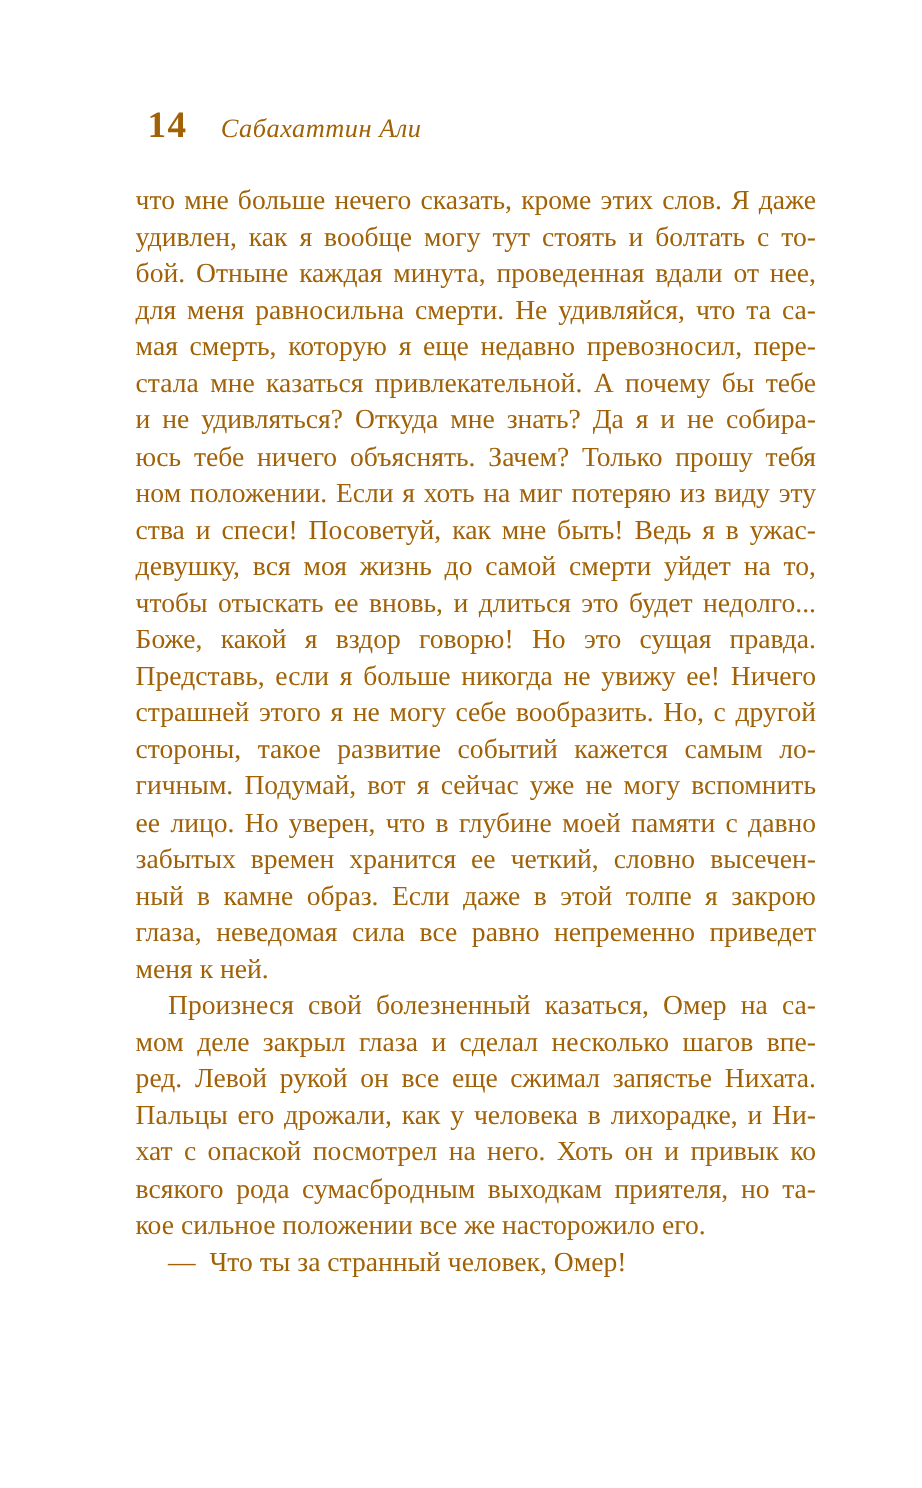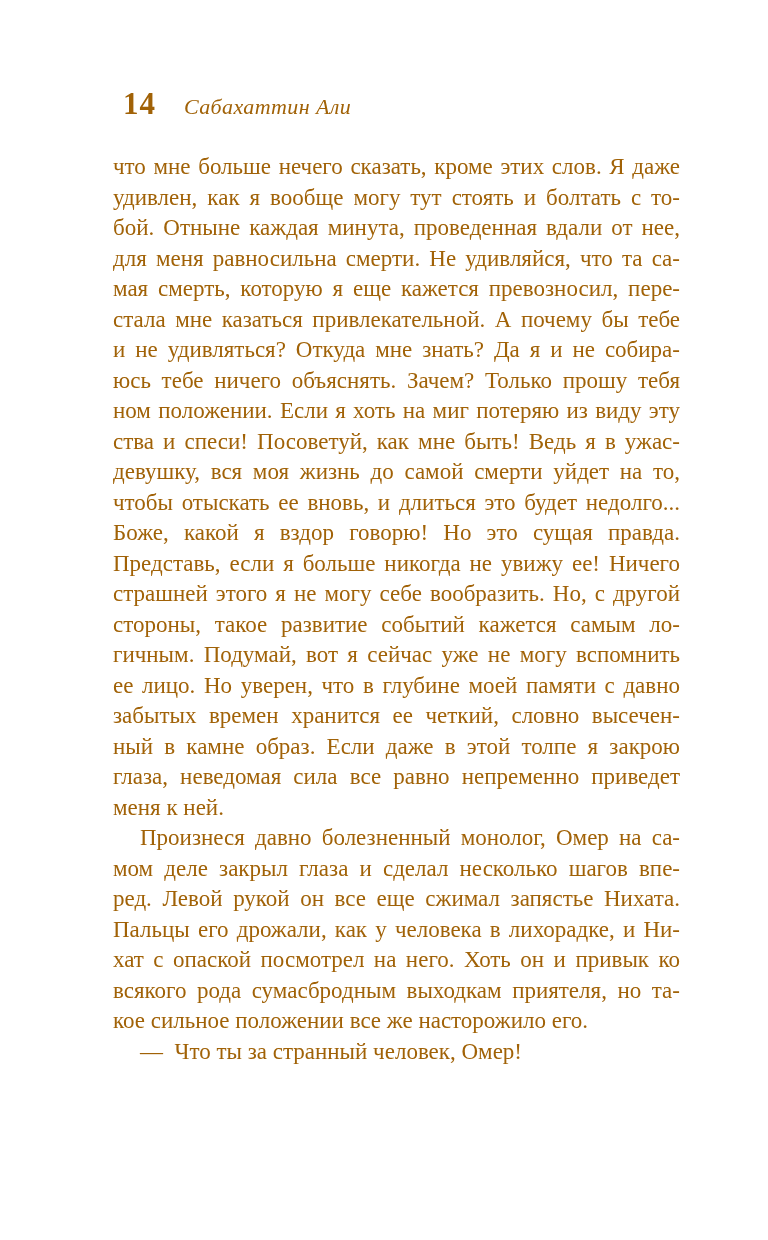--- a/index.html
+++ b/index.html
@@ -55,40 +55,40 @@
     <span class="pagenum">14</span>
     <span class="author">Сабахаттин Али</span>
   </header>
 
   <main class="body-text">
 
     <div class="line">что мне больше нечего сказать, кроме этих слов. Я даже</div>
     <div class="line">удивлен, как я вообще могу тут стоять и болтать с то-</div>
     <div class="line">бой. Отныне каждая минута, проведенная вдали от нее,</div>
     <div class="line">для меня равносильна смерти. Не удивляйся, что та са-</div>
-    <div class="line">мая смерть, которую я еще кажется превозносил, пере-</div>
+    <div class="line">мая смерть, которую я еще недавно превозносил, пере-</div>
     <div class="line">стала мне казаться привлекательной. А почему бы тебе</div>
     <div class="line">и не удивляться? Откуда мне знать? Да я и не собира-</div>
     <div class="line">юсь тебе ничего объяснять. Зачем? Только прошу тебя</div>
     <div class="line">ном положении. Если я хоть на миг потеряю из виду эту</div>
     <div class="line">ства и спеси! Посоветуй, как мне быть! Ведь я в ужас-</div>
     <div class="line">девушку, вся моя жизнь до самой смерти уйдет на то,</div>
     <div class="line">чтобы отыскать ее вновь, и длиться это будет недолго...</div>
     <div class="line">Боже, какой я вздор говорю! Но это сущая правда.</div>
     <div class="line">Представь, если я больше никогда не увижу ее! Ничего</div>
     <div class="line">страшней этого я не могу себе вообразить. Но, с другой</div>
     <div class="line">стороны, такое развитие событий кажется самым ло-</div>
     <div class="line">гичным. Подумай, вот я сейчас уже не могу вспомнить</div>
     <div class="line">ее лицо. Но уверен, что в глубине моей памяти с давно</div>
     <div class="line">забытых времен хранится ее четкий, словно высечен-</div>
     <div class="line">ный в камне образ. Если даже в этой толпе я закрою</div>
     <div class="line">глаза, неведомая сила все равно непременно приведет</div>
     <div class="line last">меня к ней.</div>
 
-    <div class="line indent">Произнеся давно болезненный монолог, Омер на са-</div>
+    <div class="line indent">Произнеся свой болезненный казаться, Омер на са-</div>
     <div class="line">мом деле закрыл глаза и сделал несколько шагов впе-</div>
     <div class="line">ред. Левой рукой он все еще сжимал запястье Нихата.</div>
     <div class="line">Пальцы его дрожали, как у человека в лихорадке, и Ни-</div>
     <div class="line">хат с опаской посмотрел на него. Хоть он и привык ко</div>
     <div class="line">всякого рода сумасбродным выходкам приятеля, но та-</div>
     <div class="line last">кое сильное положении все же насторожило его.</div>
 
     <div class="line last indent">— Что ты за странный человек, Омер!</div>
   </main>
 

